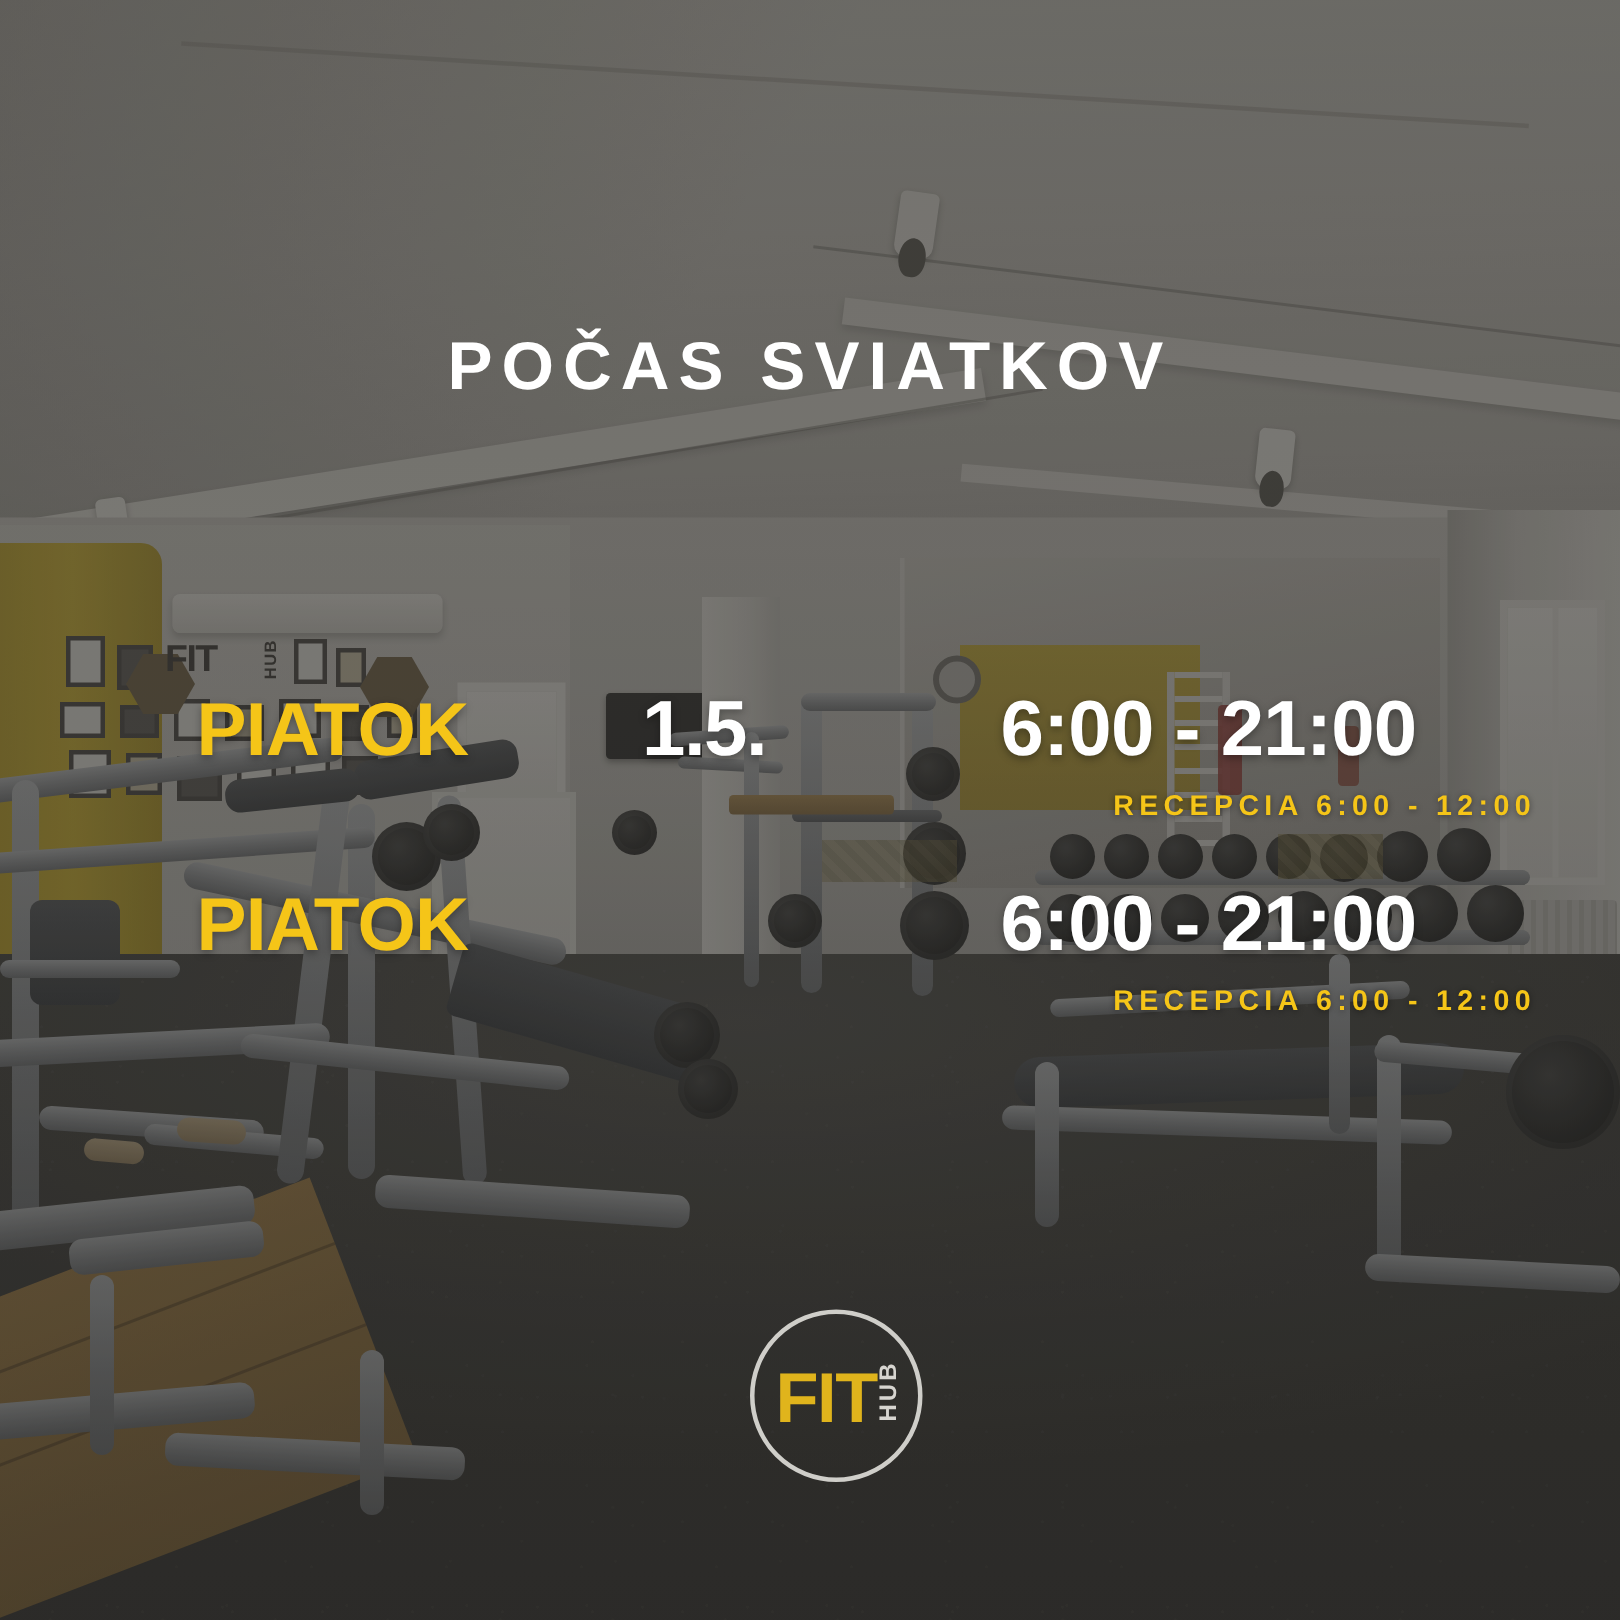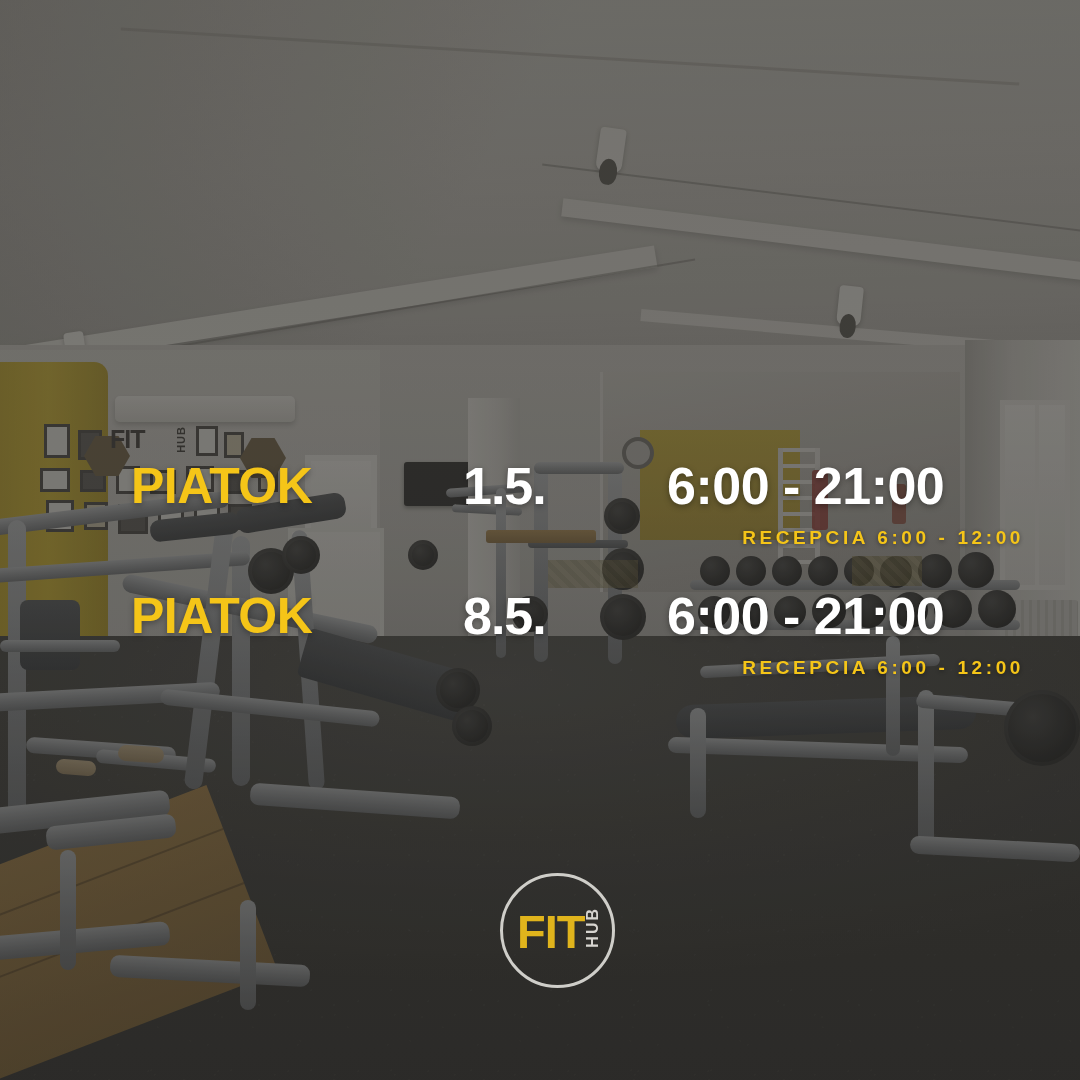--- a/index.html
+++ b/index.html
@@ -248,21 +248,20 @@
     position:absolute; left:131px; top:0;
     color:#F5C518; font-size:50px; font-weight:900;
     letter-spacing:-0.5px; line-height:62px;
     text-shadow:0 2px 6px rgba(0,0,0,.35);
   }
   .date{
     position:absolute; left:428px; top:0;
     color:#ffffff; font-size:52px; font-weight:900;
     letter-spacing:-1px; line-height:62px;
     text-shadow:0 2px 6px rgba(0,0,0,.35);
-    margin-left:35px;
   }
   .hours{
     position:absolute; left:667px; top:0;
     color:#ffffff; font-size:52px; font-weight:900;
     letter-spacing:-0.5px; line-height:62px;
     text-shadow:0 2px 6px rgba(0,0,0,.35);
   }
   .reception{
     position:absolute; right:56px; top:72px;
     color:#F5C518; font-size:19px; font-weight:700;
@@ -446,33 +445,33 @@
     <div style="position:absolute; left:892px; top:484px; width:14px; height:40px; background:#8e3c2c; border-radius:3px; opacity:.8;"></div>
     <div style="position:absolute; left:852px; top:556px; width:70px; height:30px; background:repeating-linear-gradient(45deg,#8b7b46 0 5px,#6d612f 5px 10px); opacity:.55;"></div>
     <div style="position:absolute; left:548px; top:560px; width:90px; height:28px; background:repeating-linear-gradient(45deg,#8b7b46 0 5px,#6d612f 5px 10px); opacity:.45;"></div>
 
     <div class="tint"></div>
     <div class="tint2"></div>
   </div>
 
   <div class="content">
 
+    <div class="subtitle">POČAS SVIATKOV</div>
 
     <div class="schedule">
 
       <div class="row">
         <div class="day">PIATOK</div>
         <div class="date">1.5.</div>
         <div class="hours">6:00 - 21:00</div>
         <div class="reception">RECEPCIA 6:00 - 12:00</div>
       </div>
 
       <div class="row">
         <div class="day">PIATOK</div>
-        <div class="date">8.5.</div>
         <div class="hours">6:00 - 21:00</div>
         <div class="reception">RECEPCIA 6:00 - 12:00</div>
       </div>
 
     </div>
 
     <div class="logo">
       <span class="logo-fit">FIT</span>
       <span class="logo-hub">HUB</span>
     </div>

